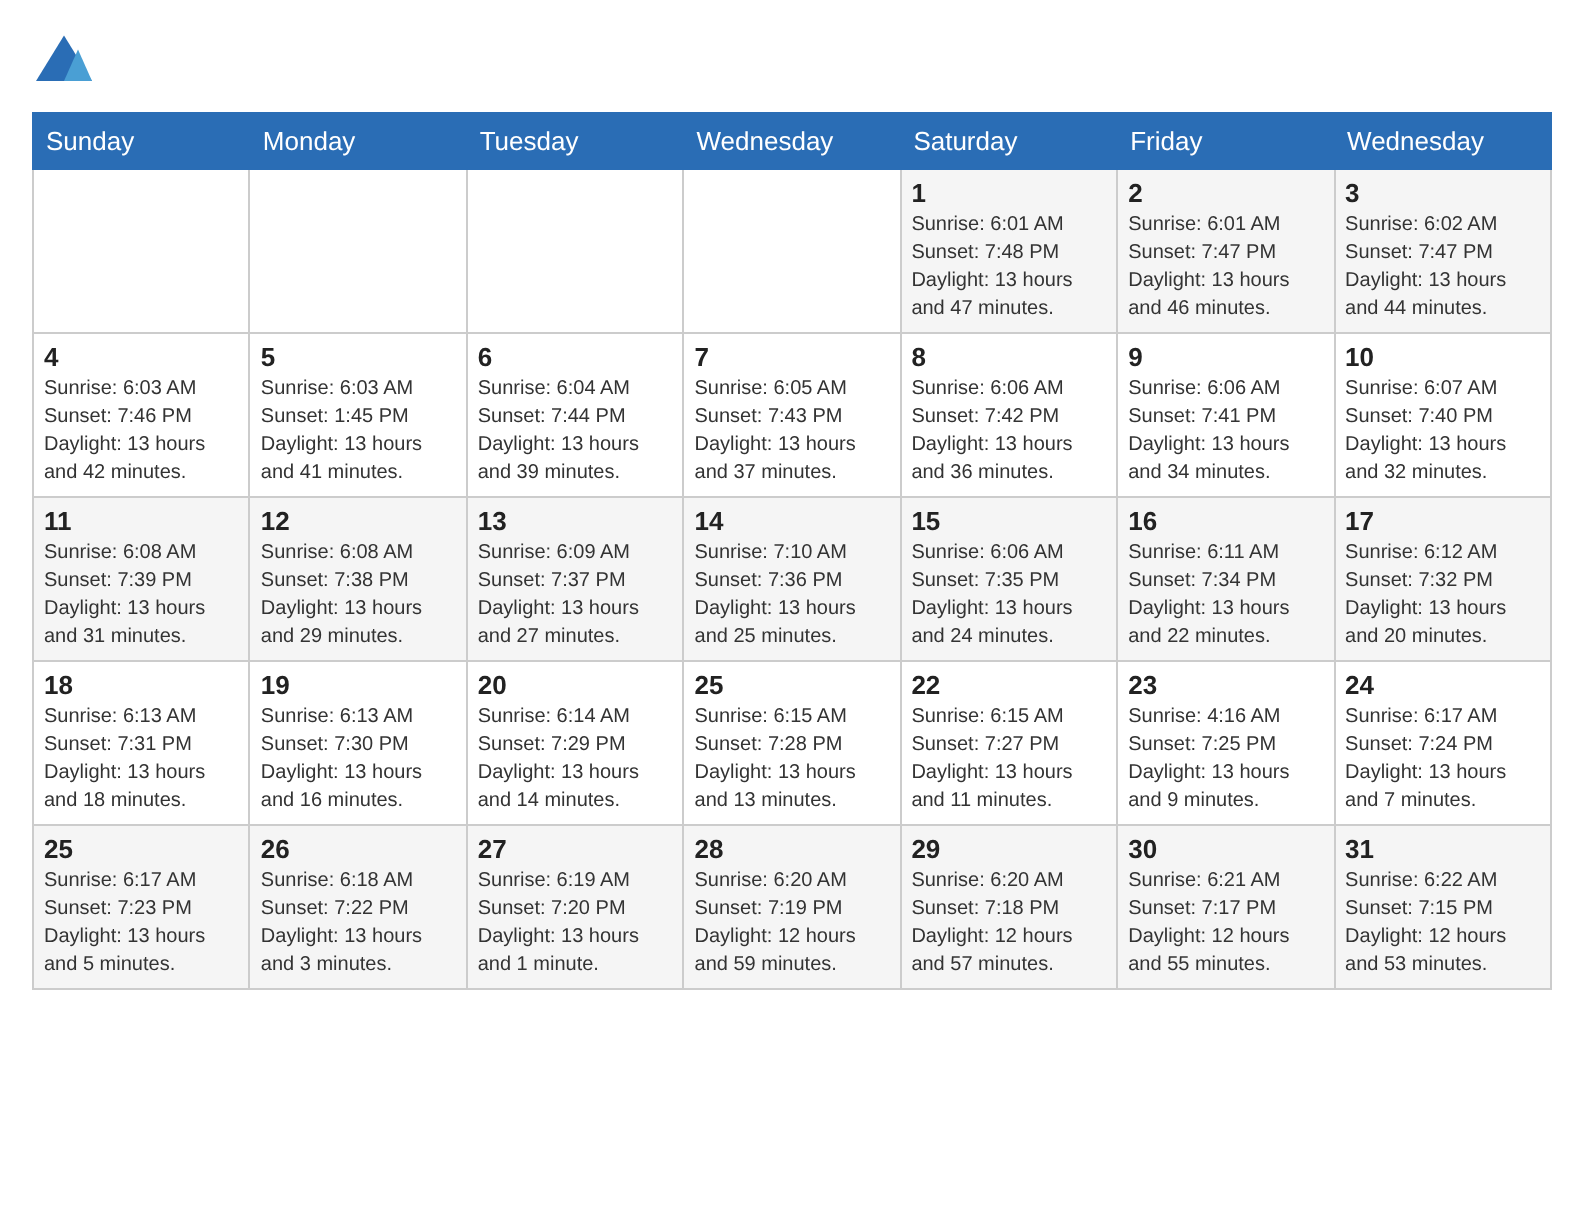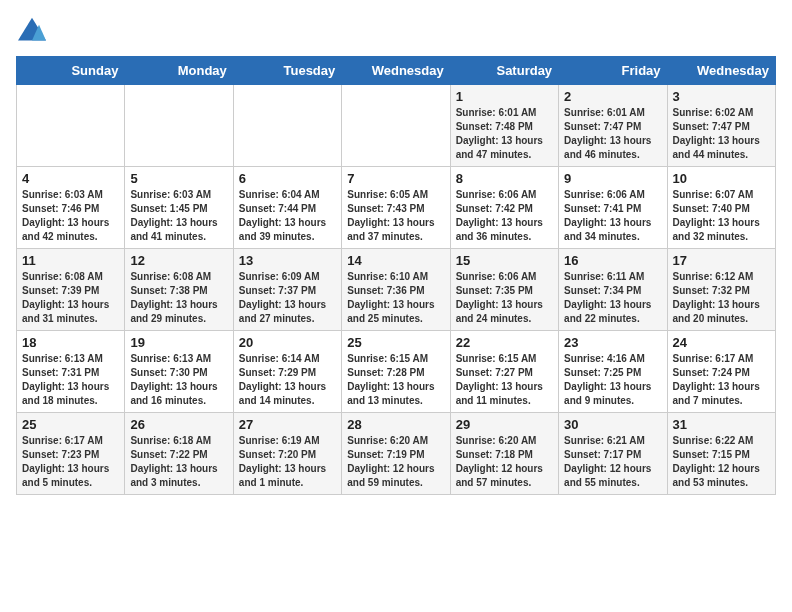--- a/index.html
+++ b/index.html
@@ -46,22 +46,22 @@
     }
     .calendar {
       width: 100%;
       border-collapse: collapse;
       border: 1px solid #ccc;
     }
     .calendar th {
       background: #2a6db5;
       color: #fff;
       font-size: 13px;
-      font-weight: bold;
-      text-align: right;
+      font-weight: normal;
+      text-align: left;
       padding: 6px 6px;
       border: 1px solid #2a6db5;
     }
     .calendar td {
       vertical-align: top;
       border: 1px solid #ccc;
       padding: 4px 5px;
       width: 108px;
       min-height: 80px;
       background: #fff;
@@ -76,21 +76,20 @@
       font-size: 13px;
       font-weight: bold;
       color: #222;
       display: block;
       margin-bottom: 2px;
     }
     .day-info {
       font-size: 10px;
       color: #333;
       line-height: 1.4;
-      font-weight: bold;
     }
     .empty-cell {
       background: #fff !important;
     }
   </style>
 </head>
 <body>
 
 <div class="header">
   <div class="logo">
@@ -217,21 +216,21 @@
         </td>
         <td>
           <span class="day-num">13</span>
           <div class="day-info">Sunrise: 6:09 AM
 Sunset: 7:37 PM
 Daylight: 13 hours
 and 27 minutes.</div>
         </td>
         <td>
           <span class="day-num">14</span>
-          <div class="day-info">Sunrise: 6:10 AM
+          <div class="day-info">Sunrise: 7:10 AM
 Sunset: 7:36 PM
 Daylight: 13 hours
 and 25 minutes.</div>
         </td>
         <td>
           <span class="day-num">15</span>
           <div class="day-info">Sunrise: 6:06 AM
 Sunset: 7:35 PM
 Daylight: 13 hours
 and 24 minutes.</div>

